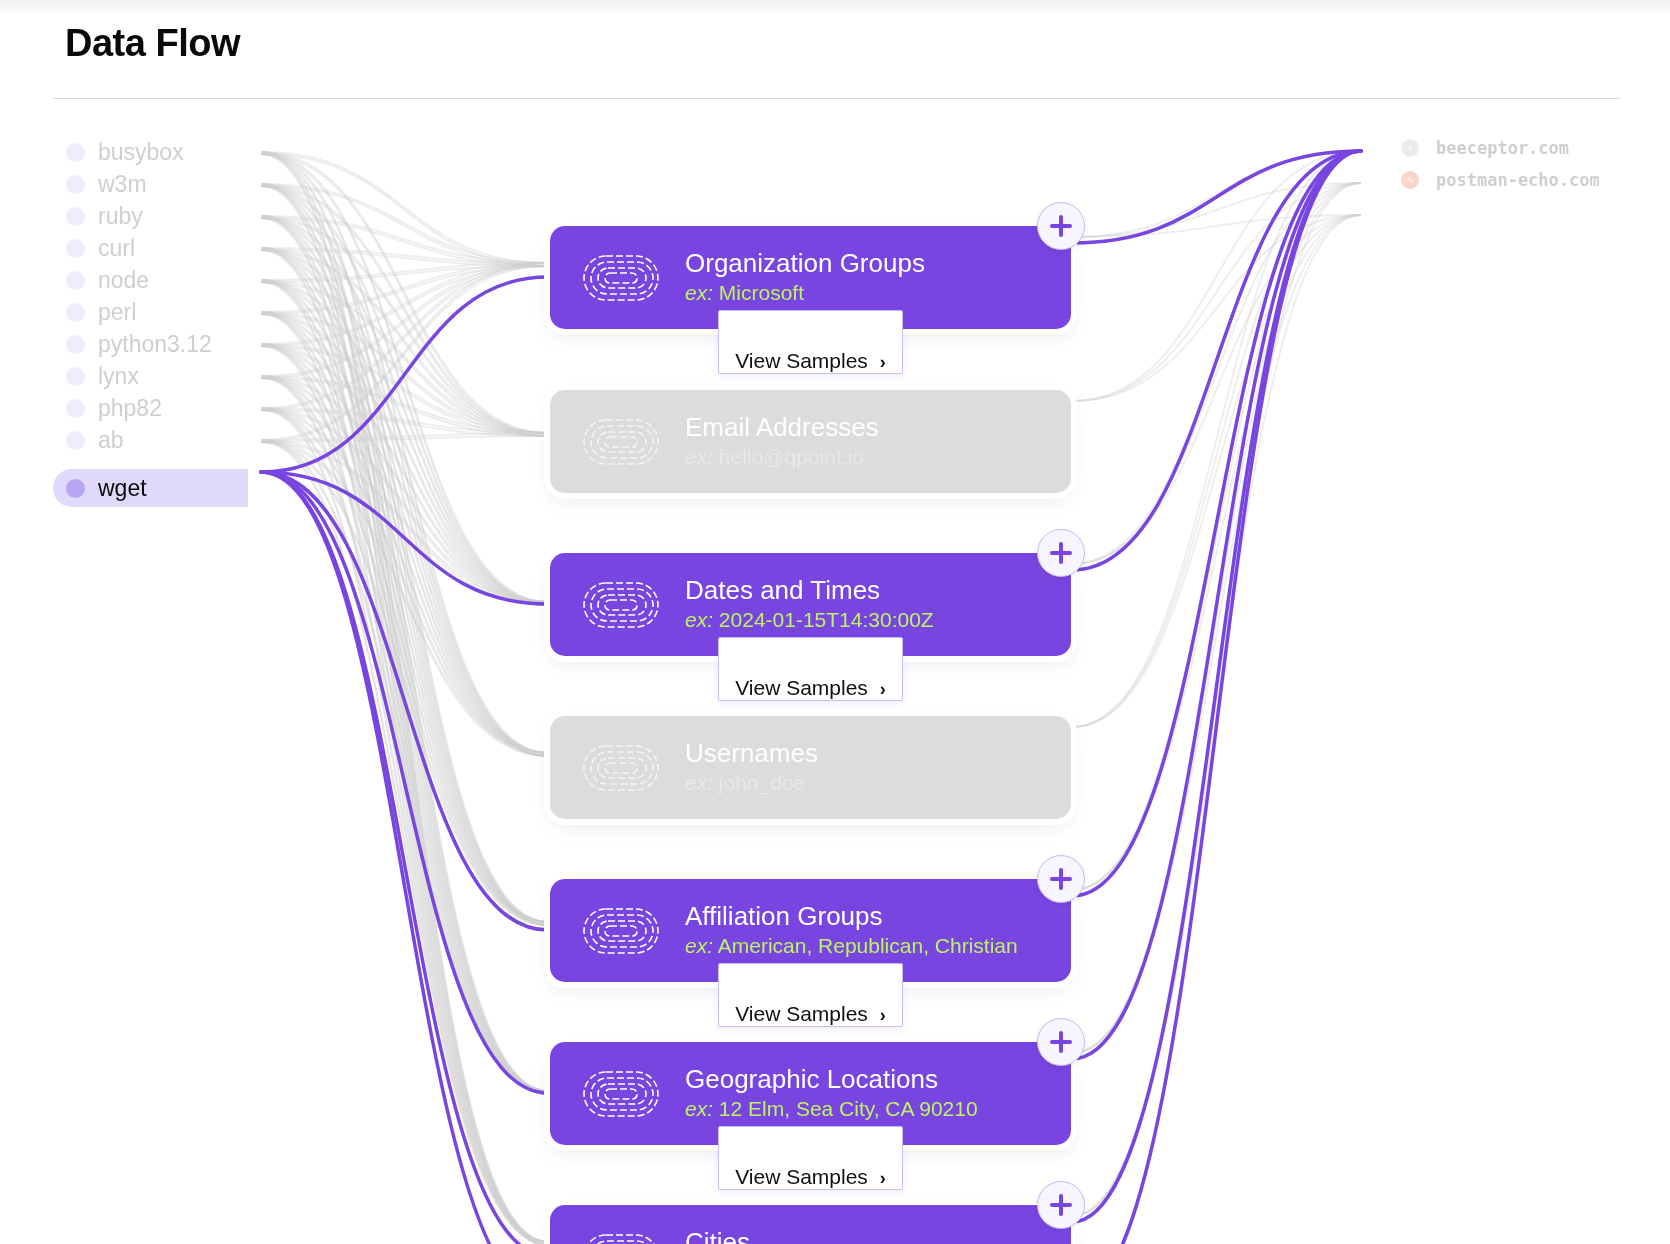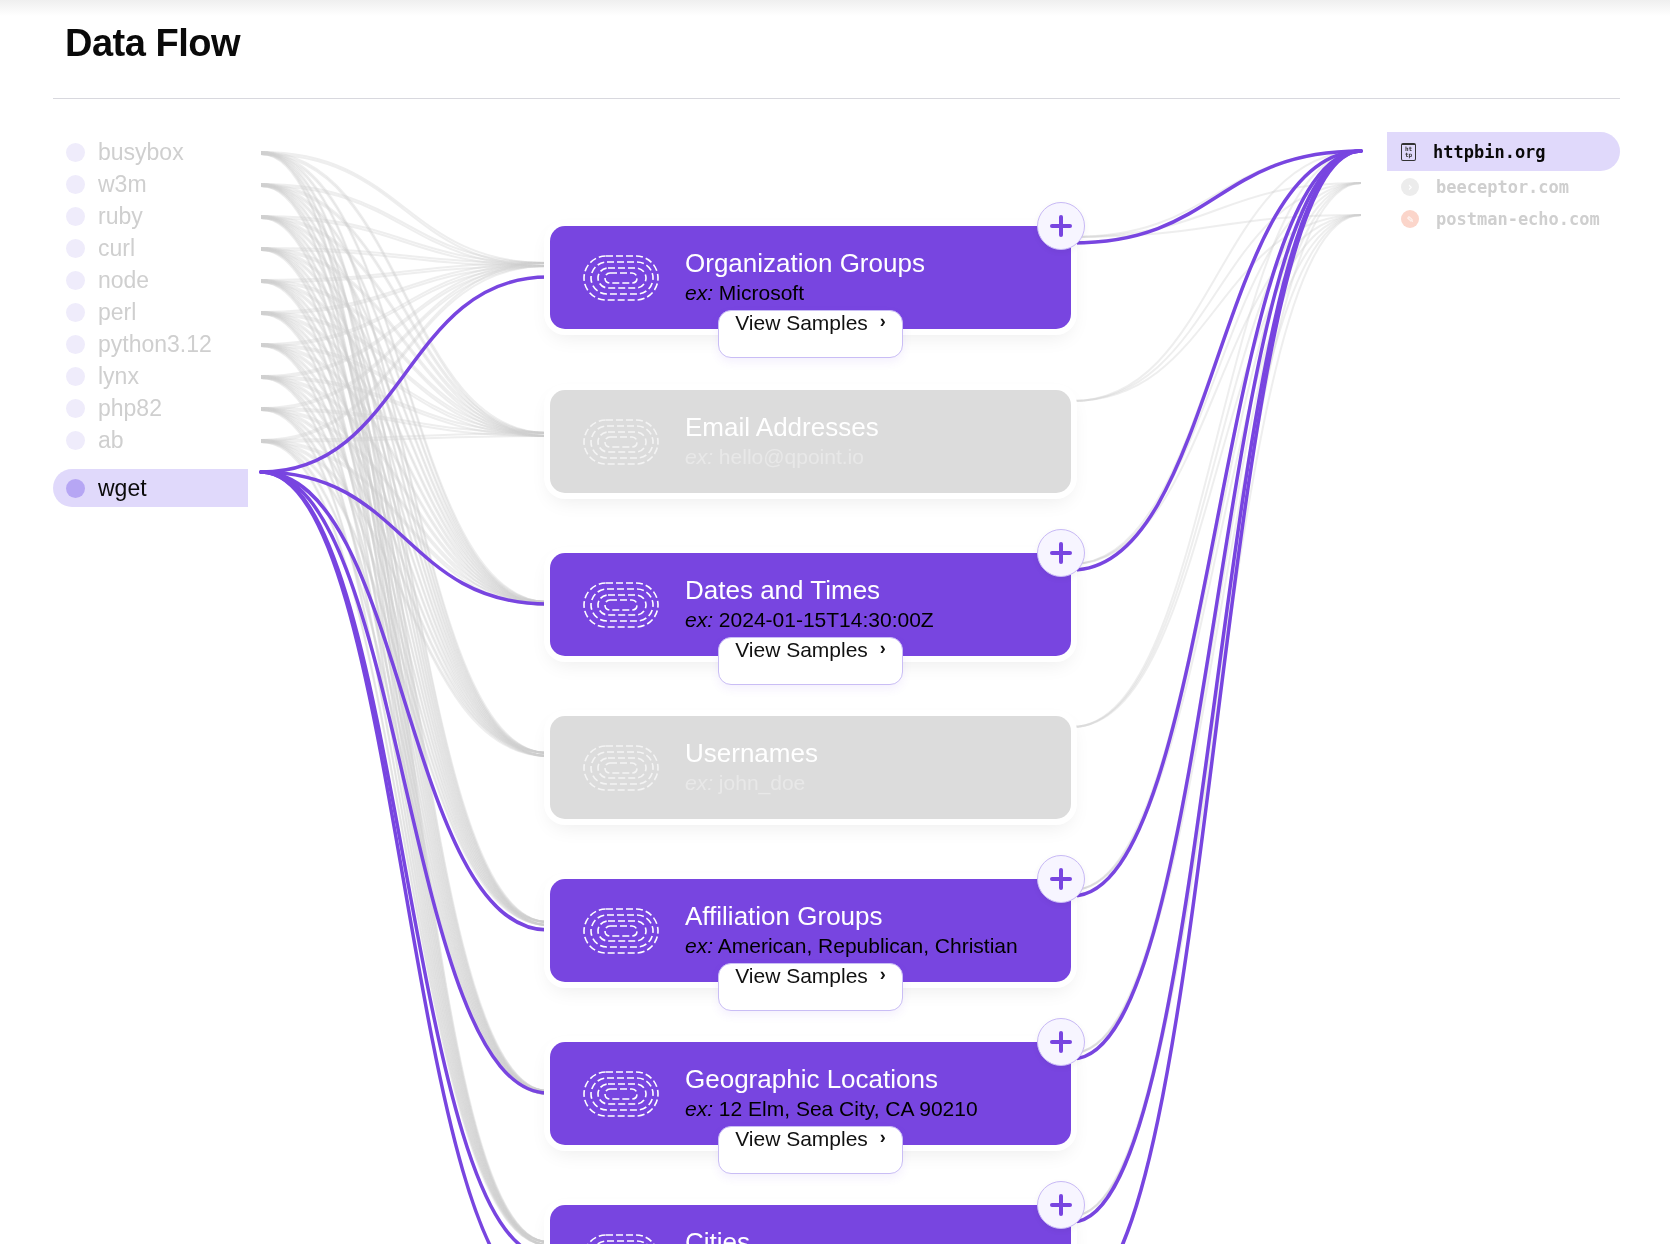--- a/index.html
+++ b/index.html
@@ -29,26 +29,26 @@
   .dst-item .ic { width: 18px; height: 18px; margin-right: 17px; display: inline-flex; align-items: center; justify-content: center; }
   .ic-trash { border: 1.5px solid #333; border-top-width: 2px; border-radius: 2px; width: 13px !important; height: 15px !important; font-size: 6px; line-height: 6px; font-family: "DejaVu Sans Mono", monospace; color: #333; flex-direction: column; }
   .ic-circle { border-radius: 50%; background: #ececec; color: #fff; font-size: 12px; }
   .ic-postman { border-radius: 50%; background: #fbd5ca; color: #fff; font-size: 11px; }
 
   .card { position: absolute; left: 550px; width: 521px; height: 103px; border-radius: 15px;
     background: #7845e0; box-shadow: 0 0 0 6px #ffffff, 0 8px 20px rgba(0,0,0,0.08); }
   .card.muted { background: #dcdcdc; }
   .card .fp { position: absolute; left: 32px; top: 28px; width: 78px; height: 48px; }
   .card .title { position: absolute; left: 135px; top: 22px; font-size: 26px; color: #ffffff; white-space: nowrap; }
-  .card .ex { position: absolute; left: 135px; top: 55px; font-size: 21px; color: #000000; white-space: nowrap; }
+  .card .ex { position: absolute; left: 135px; top: 55px; font-size: 21px; color: #bef264; white-space: nowrap; }
   .card .ex i { font-style: italic; }
   .card.muted .ex { color: #e8e8e8; }
-  .vs-btn { position: absolute; left: 168px; top: 84px; width: 185px; height: 48px; border-radius: 13px;
+  .vs-btn { position: absolute; left: 168px; top: 84px; width: 185px; height: 64px; border-radius: 2px;
     background: #ffffff; border: 1.5px solid #c9bdf5; box-sizing: border-box;
-    display: flex; align-items: flex-start; justify-content: center; gap: 12px;
+    display: flex; align-items: flex-end; justify-content: center; gap: 12px;
     font-size: 21px; color: #111; box-shadow: 0 4px 10px rgba(120,69,224,0.08); }
   .vs-btn .chev { font-size: 18px; font-weight: 700; }
   .plus-btn { position: absolute; left: 1037px; width: 48px; height: 48px; border-radius: 50%;
     background: #f7f5ff; border: 1.5px solid #c8b9f6; box-sizing: border-box;
     display: flex; align-items: center; justify-content: center; box-shadow: 0 2px 6px rgba(0,0,0,0.05); }
   .plus-btn .pl { position: relative; width: 22px; height: 22px; }
   .plus-btn .pl::before, .plus-btn .pl::after { content: ""; position: absolute; background: #7845e0; border-radius: 2px; }
   .plus-btn .pl::before { left: 9px; top: 0; width: 4px; height: 22px; }
   .plus-btn .pl::after { left: 0; top: 9px; width: 22px; height: 4px; }
 </style>
@@ -282,27 +282,20 @@
       <span class="dot"></span>
       <span class="lbl">ab</span>
     </div>
   <div class="src-item active">
       <span class="dot"></span>
       <span class="lbl">wget</span>
     </div>
 </div>
 
 <div class="dst-list">
-  <div class="dst-item active">
-    <span class="ic ic-trash">
-        <span>ht</span>
-        <span>tp</span>
-      </span>
-    <span>httpbin.org</span>
-  </div>
   <div class="dst-item">
     <span class="ic ic-circle">›</span>
     <span>beeceptor.com</span>
   </div>
   <div class="dst-item">
     <span class="ic ic-postman">✎</span>
     <span>postman-echo.com</span>
   </div>
 </div>
 

